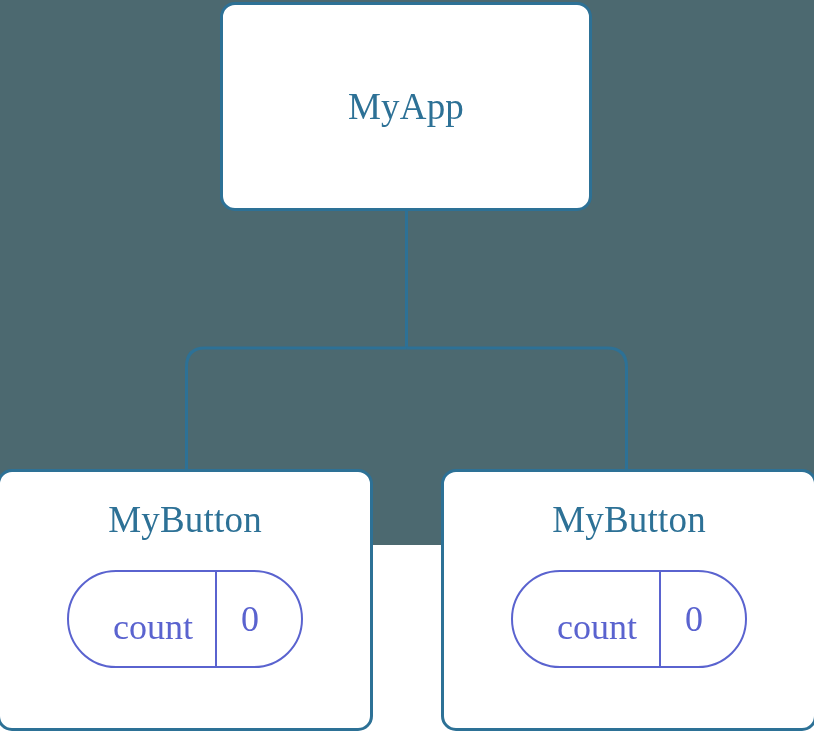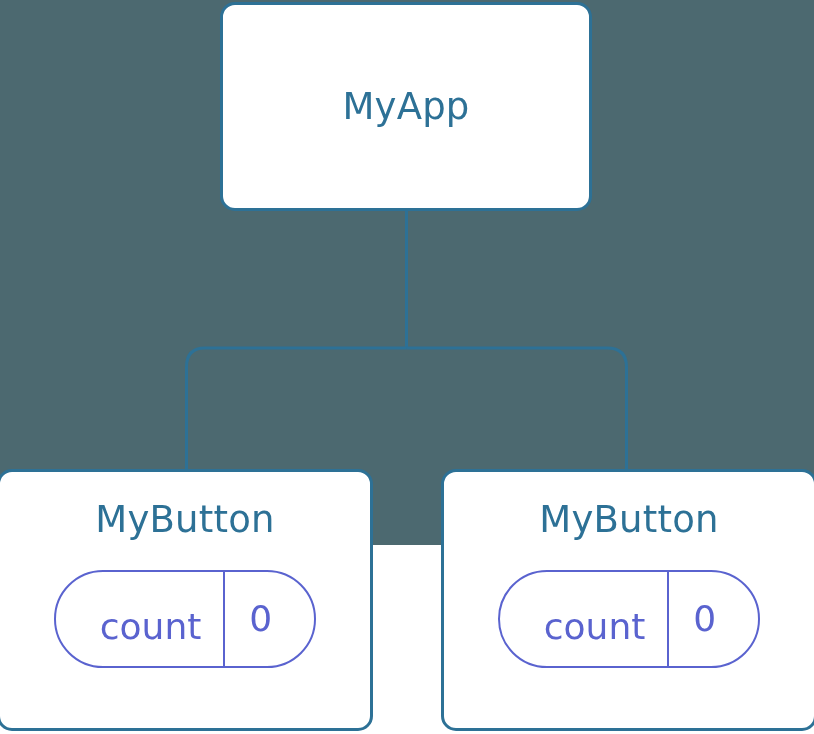--- a/index.html
+++ b/index.html
@@ -11,20 +11,21 @@
     width: 814px;
     height: 734px;
     overflow: hidden;
     font-family: "DejaVu Sans", "Liberation Sans", sans-serif;
   }
   #stage {
     position: relative;
     width: 814px;
     height: 545px;
     background: #4c6970;
+    font-family: Liberation Serif, serif;
   }
   #edges {
     position: absolute;
     left: 0;
     top: 0;
     width: 814px;
     height: 734px;
   }
   .node {
     position: absolute;

